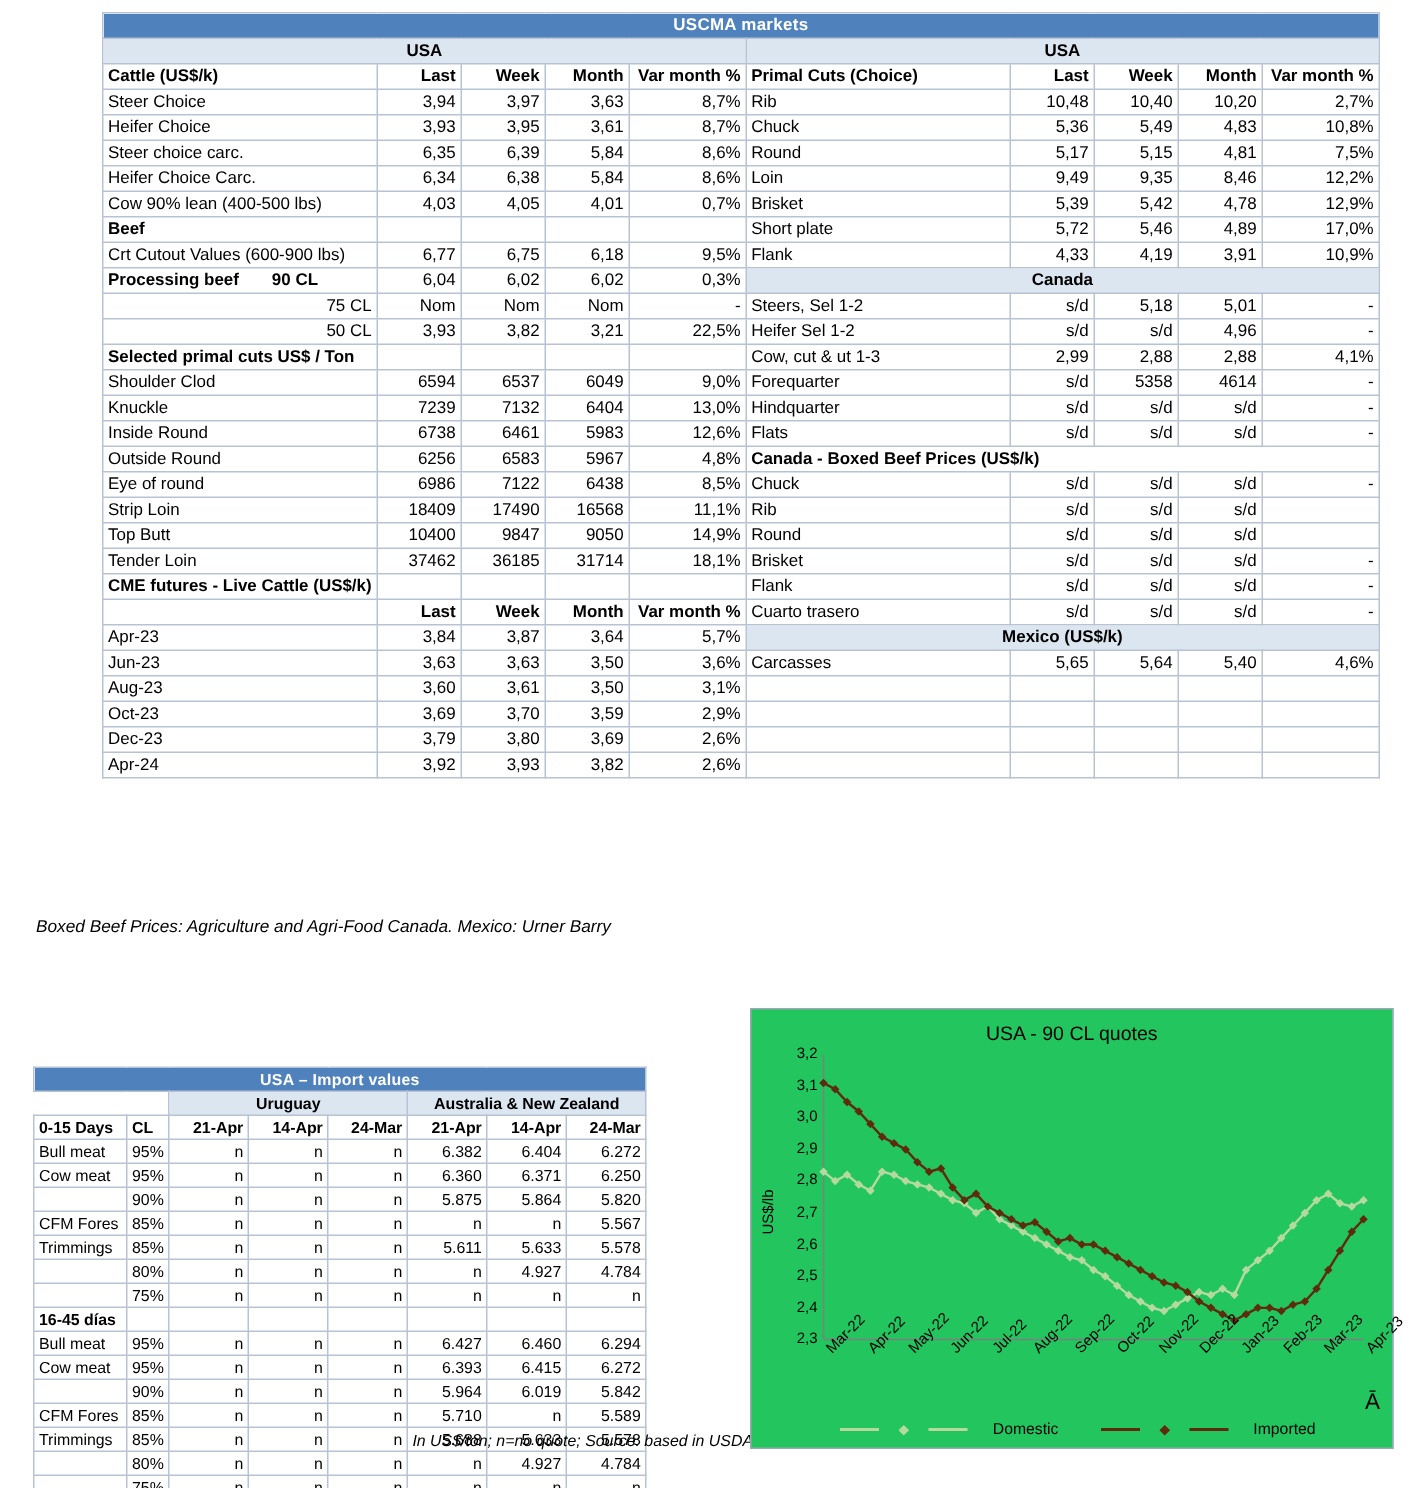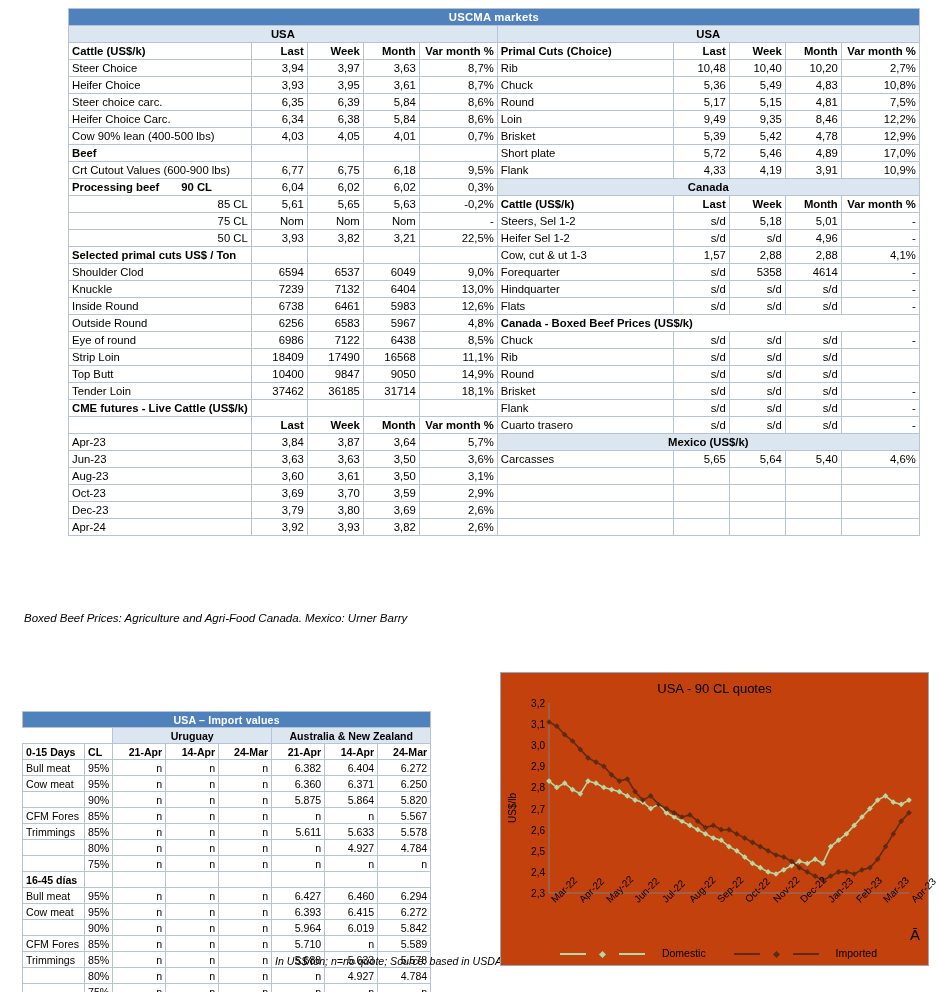--- a/index.html
+++ b/index.html
@@ -17,21 +17,21 @@
   .b{font-weight:bold;}
   .sources{position:absolute;left:24px;top:611px;width:900px;font-style:italic;font-size:11.5px;line-height:15px;color:#000;}
 
   
   .imp-wrap{position:absolute;left:22px;top:676px;}
   table.imp{border-collapse:collapse;table-layout:fixed;margin-top:35px;}
   table.imp td{border:1px solid #b7c3d4;height:15px;padding:0 3px;font-size:10.6px;line-height:14px;overflow:hidden;white-space:nowrap;}
   .imp-note{position:absolute;left:22px;top:955px;width:480px;text-align:right;font-style:italic;font-size:10.6px;}
 
   
-  .chart-box{position:absolute;left:500px;top:672px;width:427px;height:292px;border:1px solid #9aa7b5;background:#c2410c;}
+  .chart-box{position:absolute;left:500px;top:672px;width:427px;height:292px;border:1px solid #9aa7b5;background:#22c55e;}
   .chart-title{position:absolute;top:8px;left:0;width:100%;text-align:center;font-size:13px;}
   .axis-label{position:absolute;left:6px;top:150px;transform:rotate(-90deg);transform-origin:left top;font-size:10px;}
   .plot{position:absolute;left:48px;top:30px;width:360px;height:190px;}
   .legend{position:absolute;bottom:6px;left:4px;width:100%;text-align:center;font-size:10.5px;}
   .legend span{margin:0 7px;}
   .lg-swatch{display:inline-block;width:26px;height:2px;vertical-align:middle;position:relative;}
   .lg-dot{display:inline-block;width:5px;height:5px;transform:rotate(45deg);vertical-align:middle;margin:0 1px;}
   .ytick{position:absolute;right:100%;margin-right:4px;transform:translateY(-50%);font-size:10px;white-space:nowrap;}
   .xtick{position:absolute;top:100%;margin-top:4px;font-size:10px;transform-origin:left top;transform:rotate(-45deg);white-space:nowrap;}
   .big-a{position:absolute;right:8px;bottom:22px;font-size:15px;}
@@ -161,32 +161,20 @@
           </tr>
           <tr>
             <td class="b">Processing beef&nbsp;&nbsp;&nbsp;&nbsp;&nbsp;&nbsp;&nbsp;90 CL</td>
             <td class="r">6,04</td>
             <td class="r">6,02</td>
             <td class="r">6,02</td>
             <td class="r">0,3%</td>
             <td class="hdr-grey" colspan="5">Canada</td>
           </tr>
           <tr>
-            <td class="r">85 CL</td>
-            <td class="r">5,61</td>
-            <td class="r">5,65</td>
-            <td class="r">5,63</td>
-            <td class="r">-0,2%</td>
-            <td class="sub">Cattle (US$/k)</td>
-            <td class="r sub">Last</td>
-            <td class="r sub">Week</td>
-            <td class="r sub">Month</td>
-            <td class="r sub">Var month %</td>
-          </tr>
-          <tr>
             <td class="r">75 CL</td>
             <td class="r">Nom</td>
             <td class="r">Nom</td>
             <td class="r">Nom</td>
             <td class="r">-</td>
             <td>Steers, Sel 1-2</td>
             <td class="r">s/d</td>
             <td class="r">5,18</td>
             <td class="r">5,01</td>
             <td class="r">-</td>
@@ -203,21 +191,21 @@
             <td class="r">4,96</td>
             <td class="r">-</td>
           </tr>
           <tr>
             <td class="b">Selected primal cuts US$ / Ton</td>
             <td></td>
             <td></td>
             <td></td>
             <td></td>
             <td>Cow, cut &amp; ut 1-3</td>
-            <td class="r">1,57</td>
+            <td class="r">2,99</td>
             <td class="r">2,88</td>
             <td class="r">2,88</td>
             <td class="r">4,1%</td>
           </tr>
           <tr>
             <td>Shoulder Clod</td>
             <td class="r">6594</td>
             <td class="r">6537</td>
             <td class="r">6049</td>
             <td class="r">9,0%</td>

